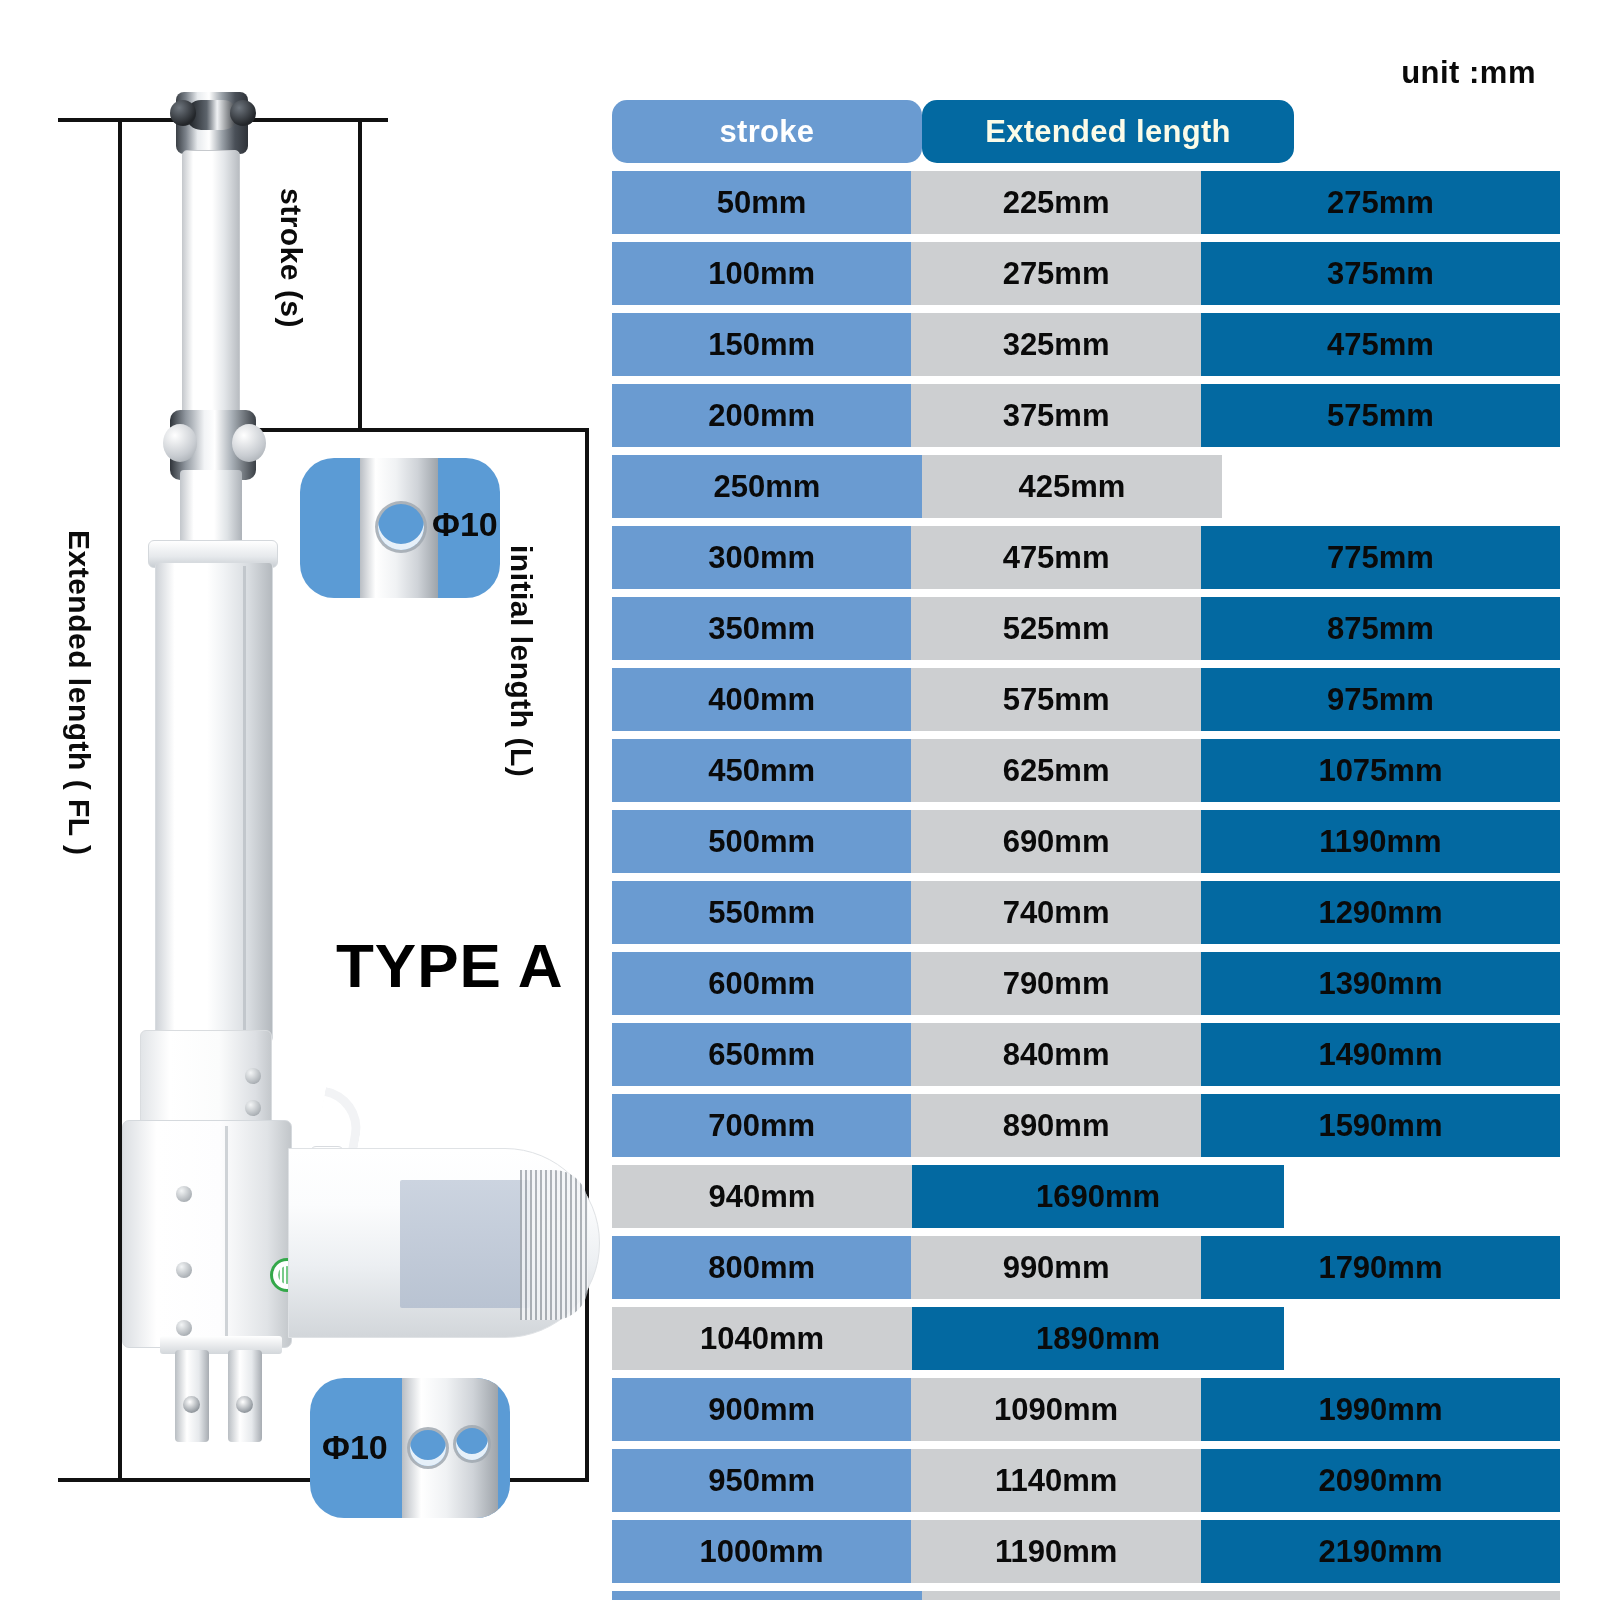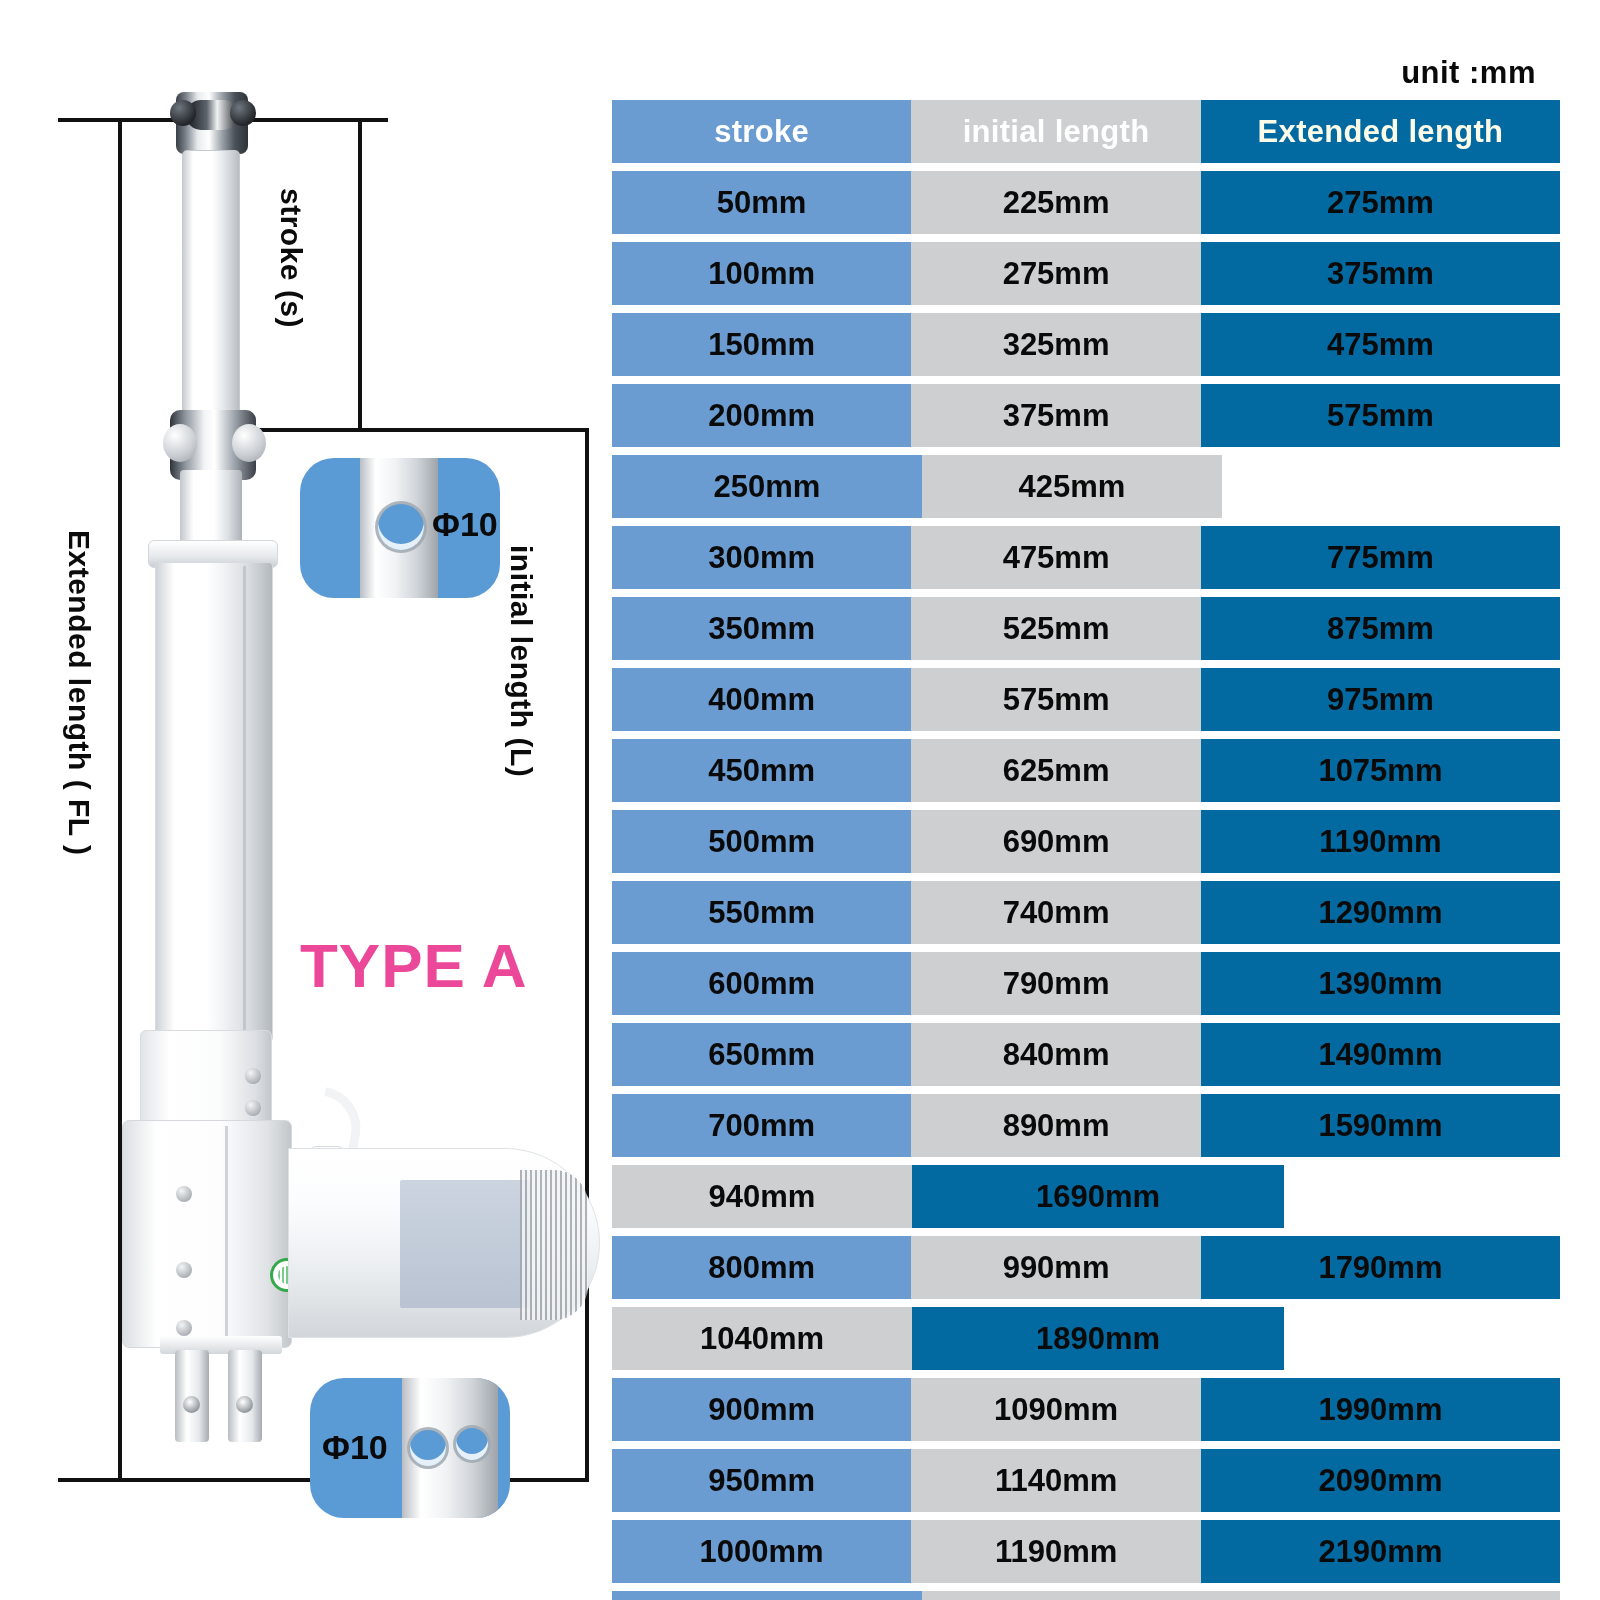--- a/index.html
+++ b/index.html
@@ -162,22 +162,23 @@
   .phi {
     position: absolute;
     font-weight: 800;
     color: #0a0a0a;
     letter-spacing: 0px;
   }
 
   .typea {
     position: absolute;
     font-weight: 700;
-    color: #ec4899;
+    color: #000000;
     letter-spacing: 1px;
+    margin-left: 36px;
   }
 
   
   #tablepanel { position: absolute; left: 600px; top: 0; width: 1000px; height: 1600px; }
 
   #unit {
     position: absolute; right: 64px; top: 55px;
     font-size: 31px; font-weight: 700; color: #0a0a0a;
     letter-spacing: .5px;
   }
@@ -188,21 +189,21 @@
   .cell {
     display: flex; align-items: center; justify-content: center;
     font-weight: 700; color: #0a0a0a;
     font-size: 31px;
     letter-spacing: 0px;
   }
   .c-stroke   { width: 310px; background: #6a9bd1; }
   .c-initial  { width: 300px; background: #cdcfd1; }
   .c-extended { width: 372px; background: #0369a1; }
 
-  .row.header .cell { color: #ffffff; font-size: 31px; letter-spacing: .3px; }
+  .row.header .cell { color: #ffffff; font-size: 31px; letter-spacing: .3px; border-radius: 15px; }
   .row.header .c-extended { color: #fbfbe8; }
 
   .row.limit { height: 74px; }
   .row.limit .c-stroke { width: 310px; background: #6a9bd1; }
   .row.limit .c-merged {
     width: 638px; background: #cdcfd1;
     display:flex; align-items:center; justify-content:center;
     color: #f01a1a; font-weight: 800; font-size: 32px;
   }
 </style>
@@ -278,21 +279,20 @@
   </div>
 
   <div id="tablepanel">
 
     <div id="unit">unit :mm</div>
 
     <div class="grid">
 
       <div class="row header">
         <div class="cell c-stroke">stroke</div>
-        <div class="cell c-initial">initial length</div>
         <div class="cell c-extended">Extended length</div>
       </div>
 
       <div id="body-rows">
           <div class="row">
             <div class="cell c-stroke">50mm</div>
             <div class="cell c-initial">225mm</div>
             <div class="cell c-extended">275mm</div>
           </div>
           <div class="row">

